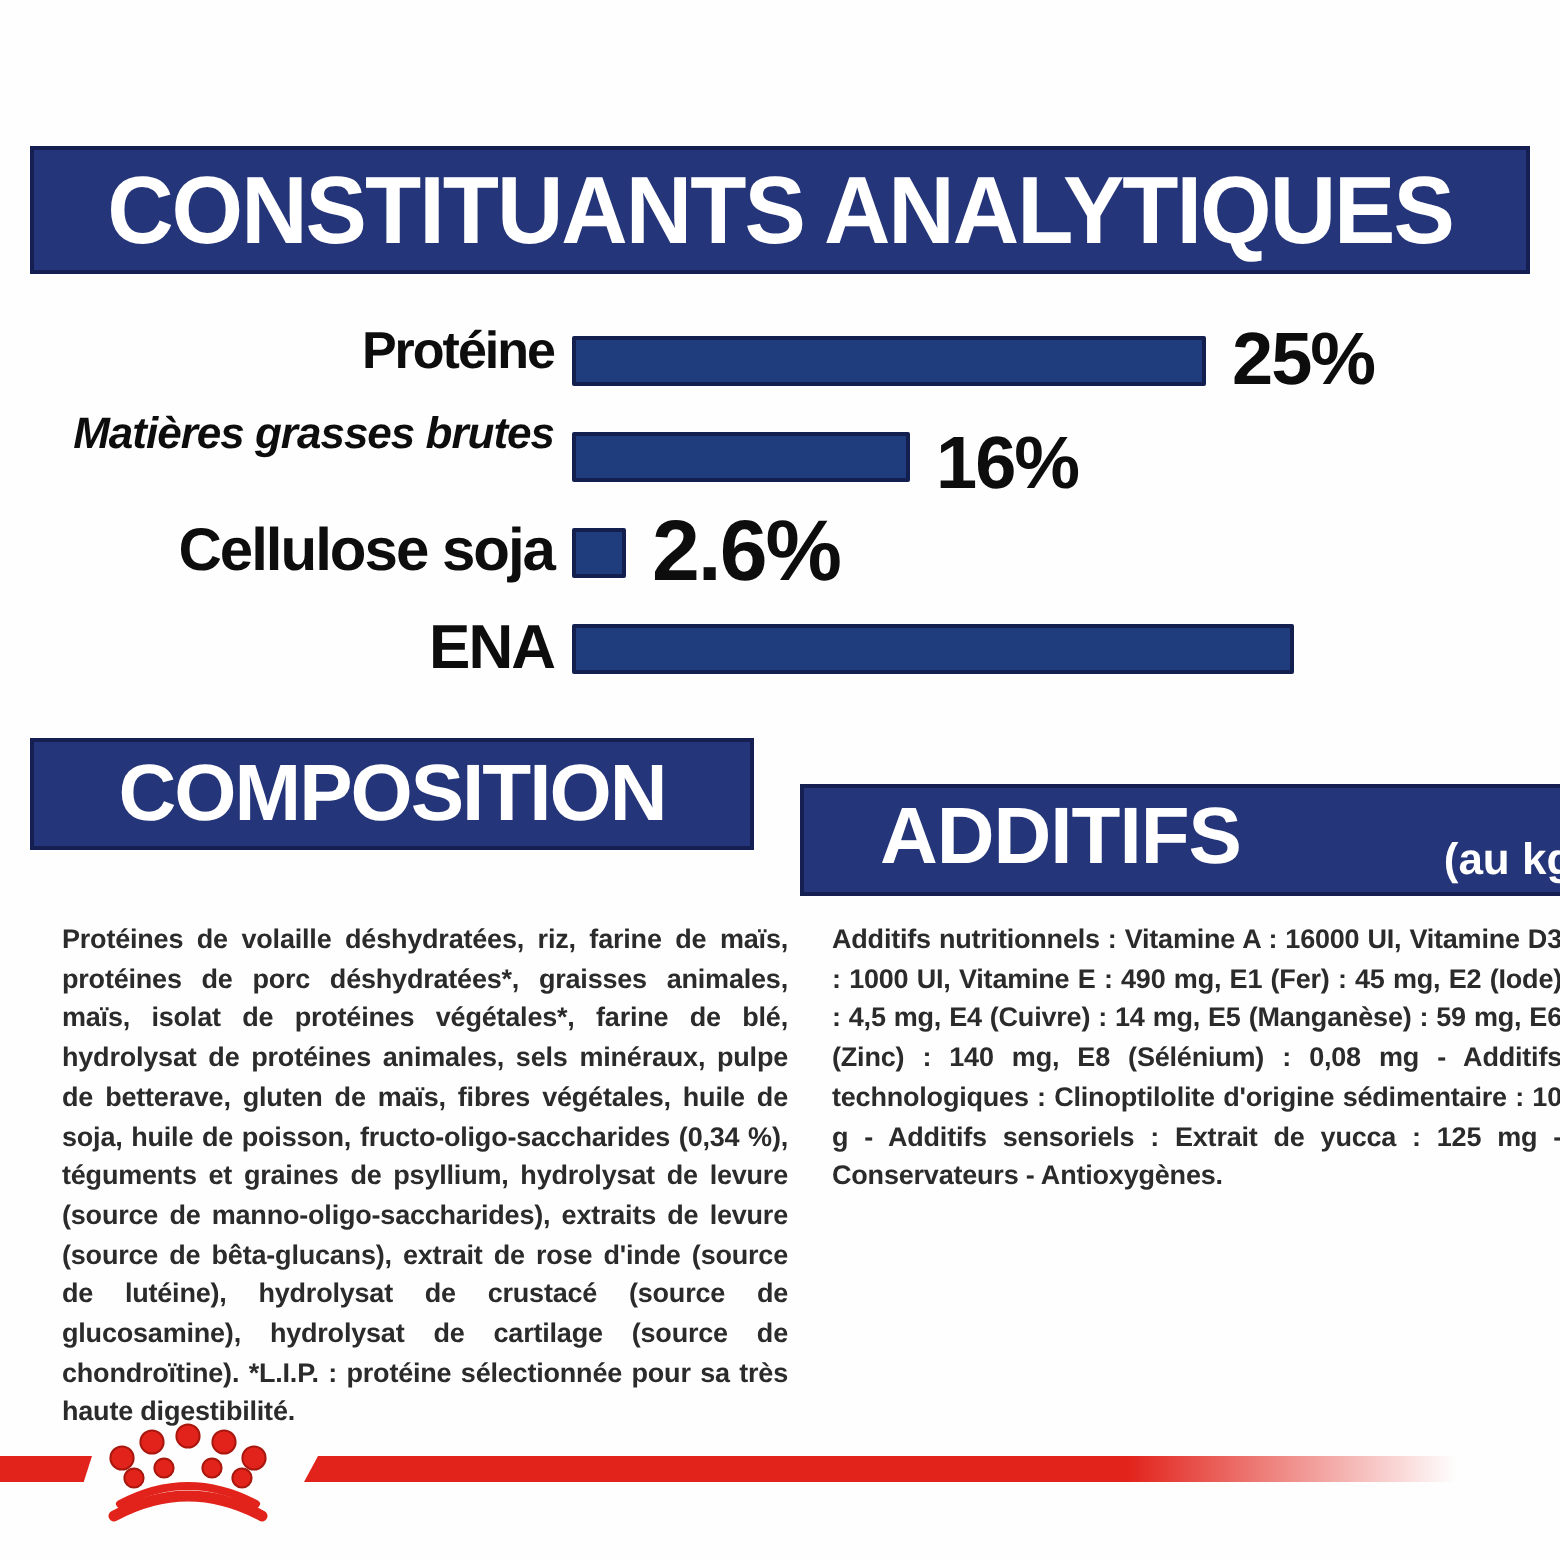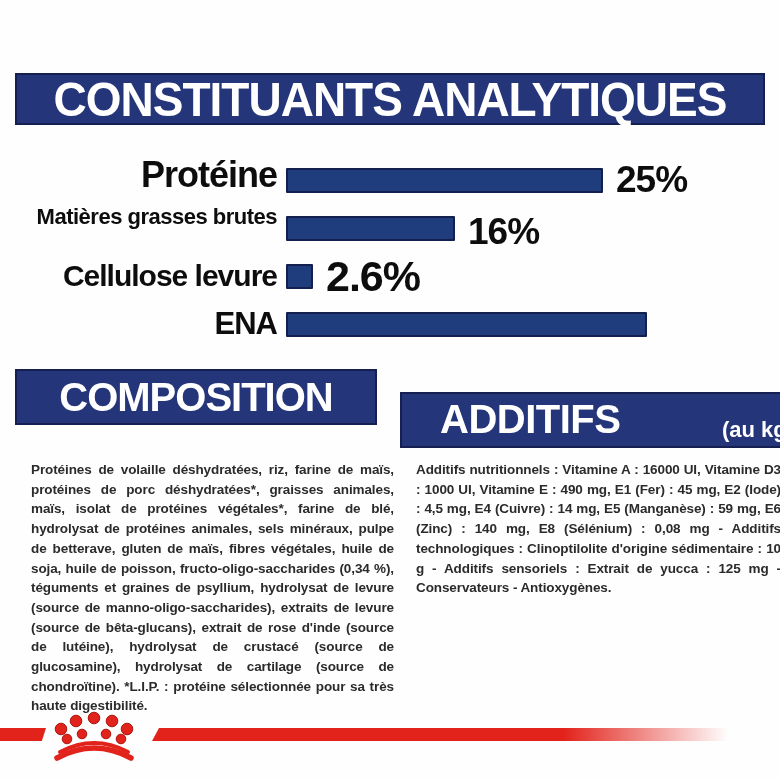--- a/index.html
+++ b/index.html
@@ -7,21 +7,21 @@
   .page {
     position:relative; width:780px; height:780px; margin:0 auto;
     background:#fefefe; overflow:hidden;
     font-family:"Liberation Sans", sans-serif; color:#1a1a1a;
   }
   
   .banner {
     position:absolute; background:#253579; border:2px solid #161f52;
     color:#ffffff; display:flex; align-items:center; justify-content:center;
   }
-  .banner-top { left:15px; top:73px; width:750px; height:52px; }
+  .banner-top { left:15px; top:73px; width:750px; height:64px; }
   .banner-top .banner-text {
     font-size:46px; font-weight:bold; letter-spacing:-1px; white-space:nowrap;
     transform:scaleY(1.04);
   }
   .banner-comp { left:15px; top:369px; width:362px; height:56px; }
   .banner-comp .banner-text { font-size:40px; font-weight:bold; letter-spacing:-1px; }
   .banner-add { left:400px; top:392px; width:408px; height:56px; }
   .banner-add .banner-text {
     position:absolute; left:38px; top:50%; transform:translateY(-52%);
     font-size:40px; font-weight:bold; letter-spacing:-0.5px;
@@ -37,23 +37,23 @@
     color:#0d0d0d; letter-spacing:-1px; white-space:nowrap;
   }
   .bar {
     height:25px; background:#1f3d7c; border:2px solid #131f4e;
     border-radius:1px; flex:0 0 auto;
   }
   .chart-value {
     margin-left:13px; font-weight:bold; color:#0d0d0d; letter-spacing:-1px;
     white-space:nowrap;
   }
-  .row-0 .chart-label { font-size:36px; transform:translateY(-5px); }
+  .row-0 .chart-label { font-size:26px; transform:translateY(-5px); }
   .row-0 .chart-value { font-size:37px; }
-  .row-1 .chart-label { font-size:22px; letter-spacing:-0.5px; transform:translateY(-11px); }
+  .row-1 .chart-label { font-size:22px; letter-spacing:-0.5px; transform:translateY(-11px);font-style:italic; }
   .row-1 .chart-value { font-size:37px; transform:translateY(4px); }
   .row-2 .chart-label { font-size:30px; }
   .row-2 .chart-value { font-size:43px; }
   .row-3 .chart-label { font-size:31px; }
   .row-3 .chart-value { font-size:34px; }
   
   .col-text {
     position:absolute; top:460px; font-size:13.5px; font-weight:bold;
     line-height:19.7px; text-align:justify; color:#2b2b2b; letter-spacing:-0.1px;margin-left:16px;
   }
@@ -86,21 +86,21 @@
       <span class="chart-label">Protéine</span>
       <div class="bar" style="width: 317px;"></div>
       <span class="chart-value">25%</span>
     </div>
     <div class="chart-row row-1">
       <span class="chart-label">Matières grasses brutes</span>
       <div class="bar" style="width: 169px;"></div>
       <span class="chart-value">16%</span>
     </div>
     <div class="chart-row row-2">
-      <span class="chart-label">Cellulose levure</span>
+      <span class="chart-label">Cellulose soja</span>
       <div class="bar" style="width: 27px;"></div>
       <span class="chart-value">2.6%</span>
     </div>
     <div class="chart-row row-3">
       <span class="chart-label">ENA</span>
       <div class="bar" style="width: 361px;"></div>
     </div>
   </div>
 
   <div class="banner banner-comp">

